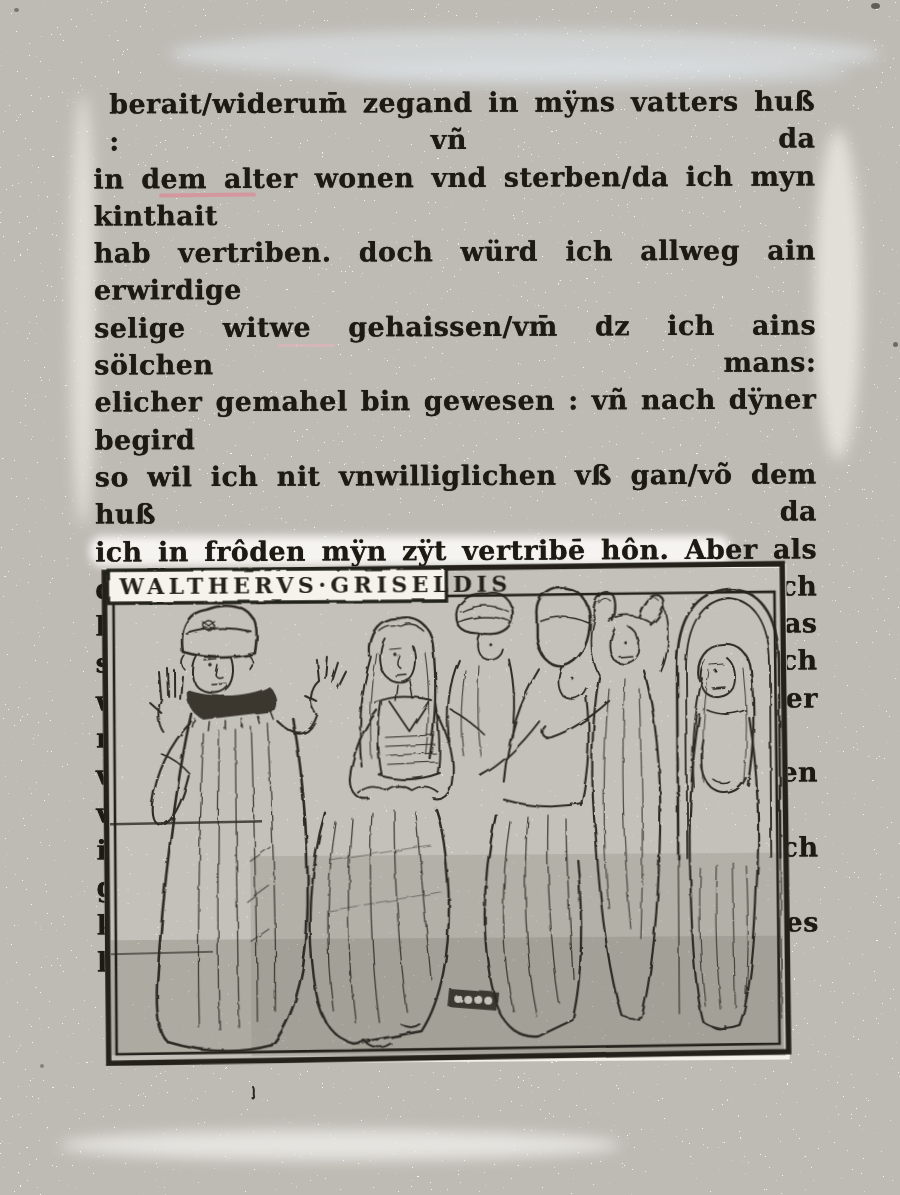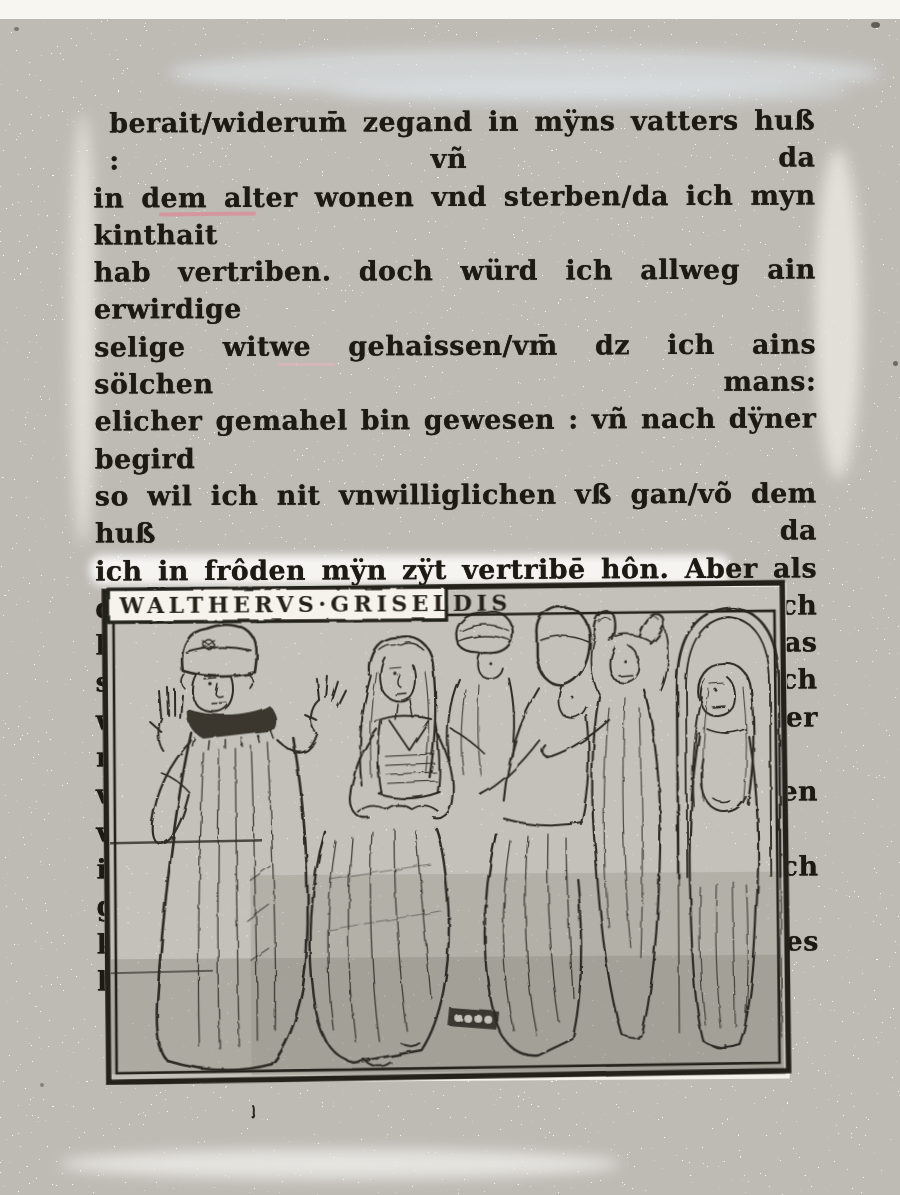--- a/index.html
+++ b/index.html
@@ -1,21 +1,21 @@
 <!DOCTYPE html>
 <html><head>
 <meta charset="utf-8">
 <style>
   html,body{margin:0;padding:0;}
   body{
     width:900px;height:1195px;position:relative;overflow:hidden;
     background:#f7f6f1;
     font-family:"DejaVu Serif", serif;
   }
-  .page{position:absolute;inset:0;margin-top:19px;}
+  .page{position:absolute;inset:0;}
   
   .smear{position:absolute;border-radius:50%;filter:blur(7px);}
   .smear.blue-top{left:170px;top:30px;width:710px;height:48px;background:#e2e9ee;opacity:.55;}
   .smear.blue-top2{left:330px;top:60px;width:520px;height:26px;background:#dfe7ec;opacity:.45;}
   .smear.gray-left{left:70px;top:95px;width:26px;height:430px;background:#e8e6df;opacity:.8;}
   .smear.gray-right{left:815px;top:130px;width:46px;height:330px;background:#ebe9e2;opacity:.8;}
   .smear.white-band{left:90px;top:536px;width:640px;height:30px;background:#fcfbf8;opacity:.9;filter:blur(4px);border-radius:12px;}
   .smear.bottom{left:60px;top:1130px;width:560px;height:30px;background:#efeeea;opacity:.8;}
   .speck{position:absolute;background:#4a473f;border-radius:50%;}
   

